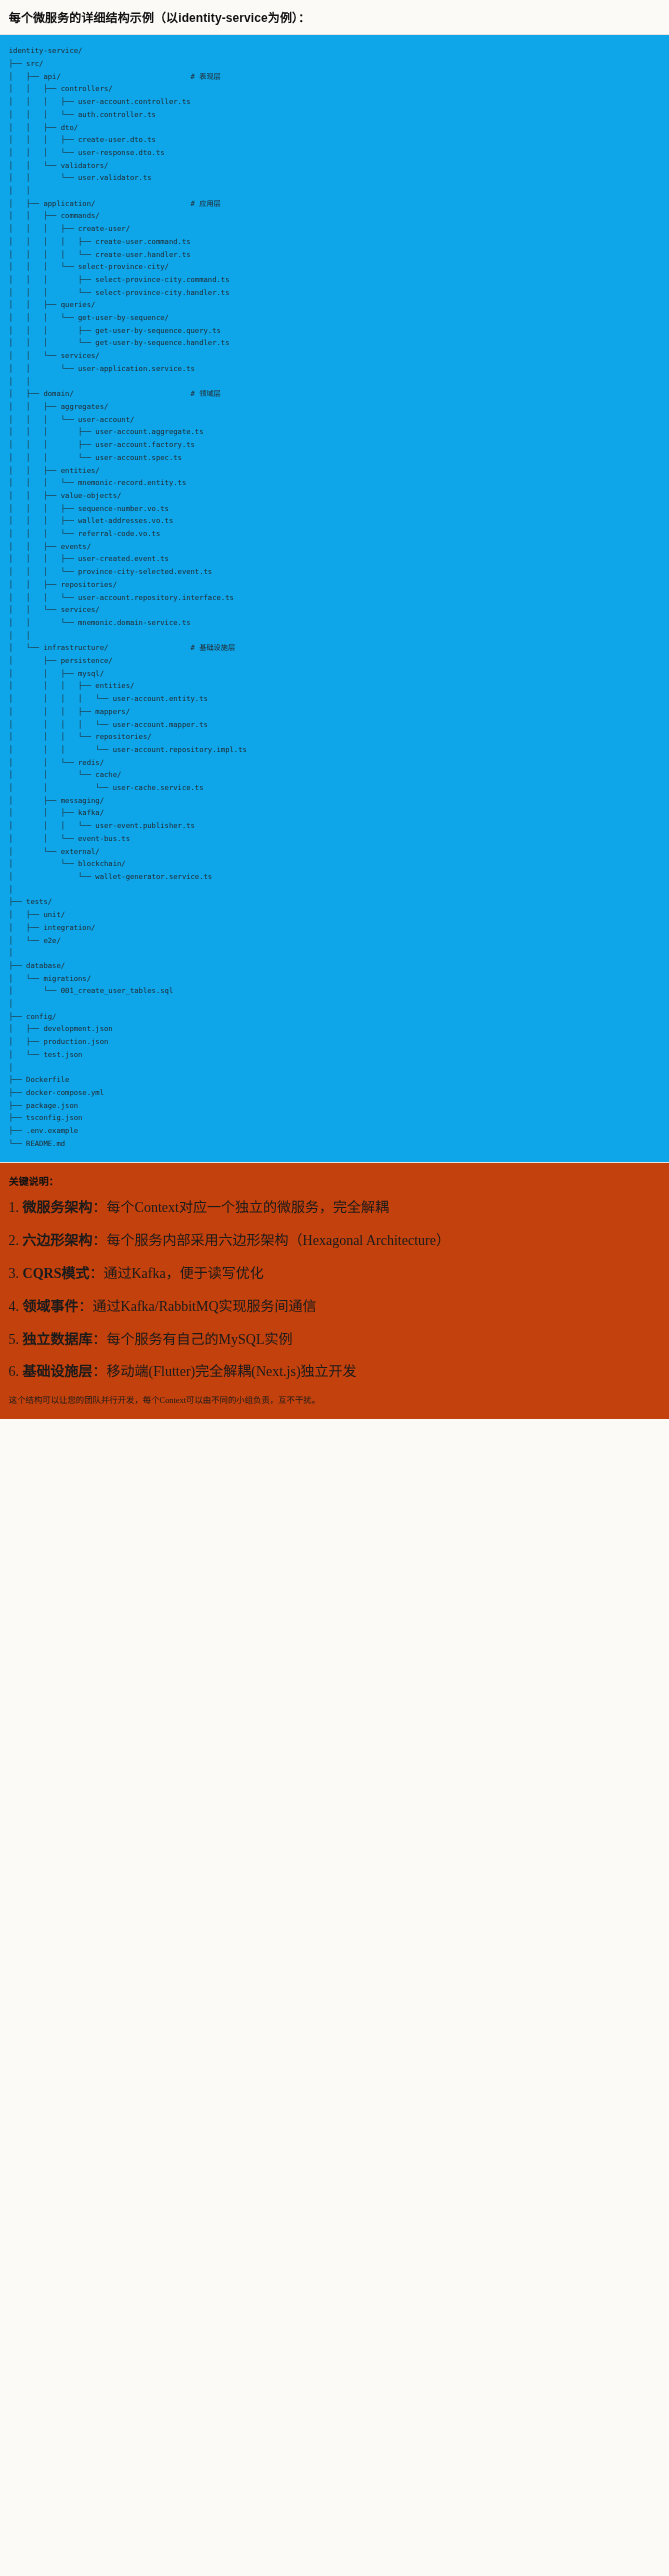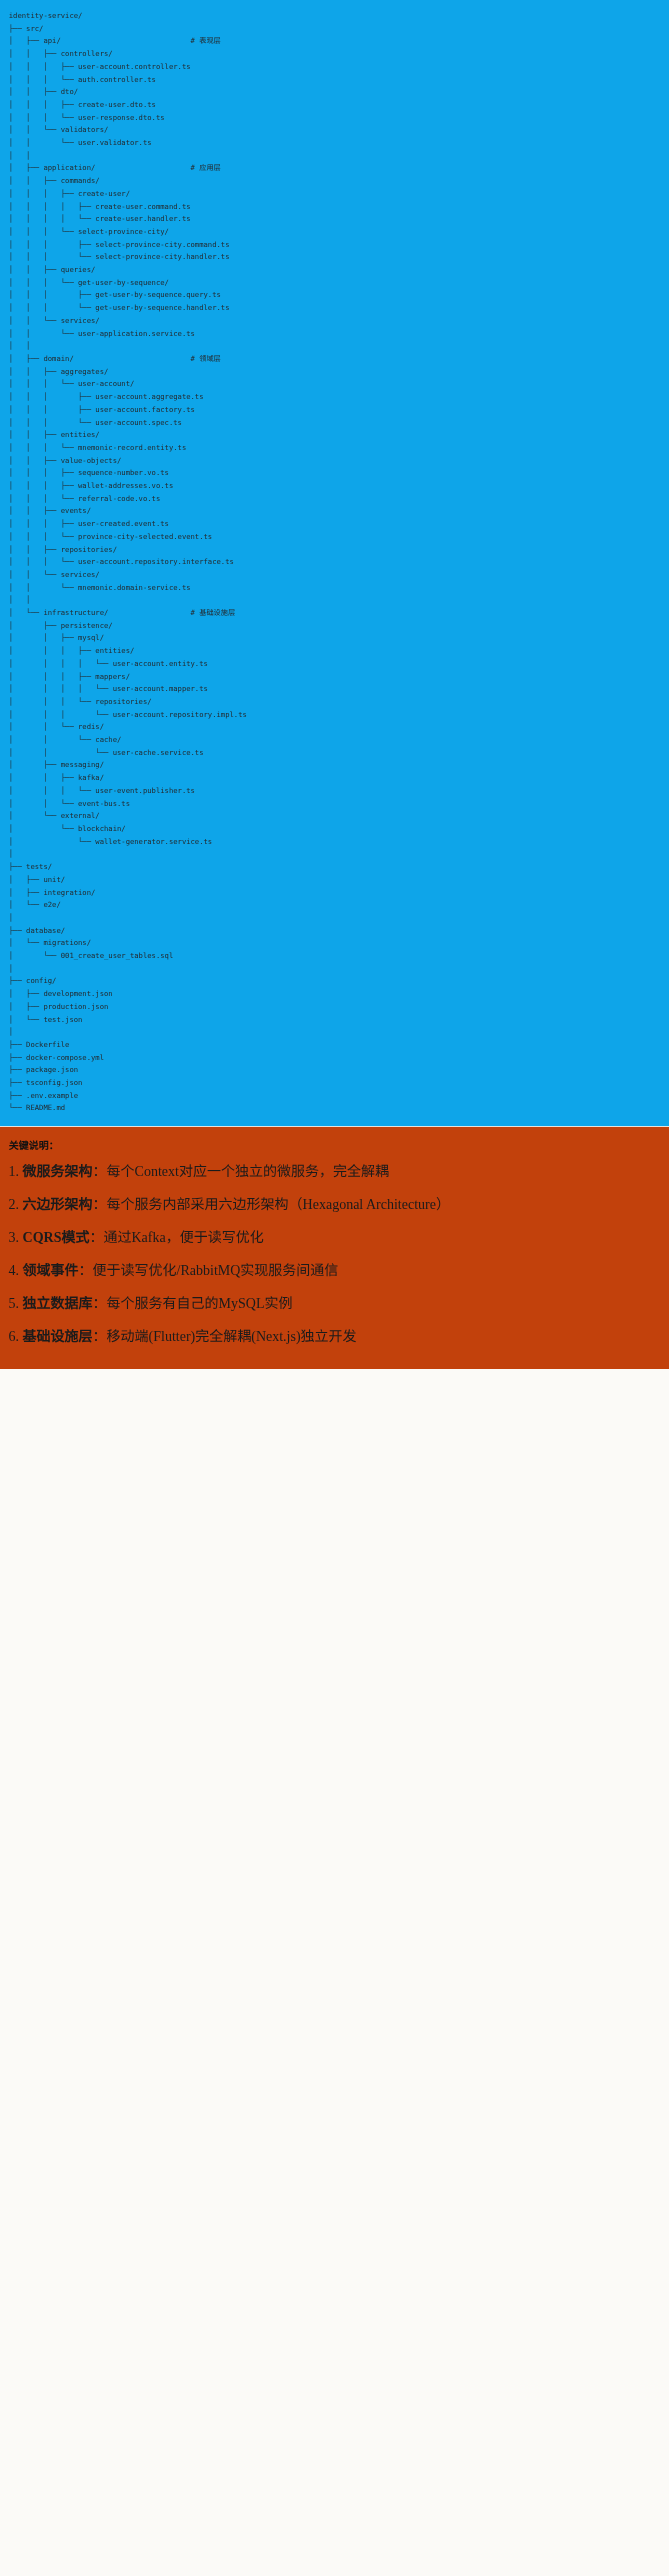--- a/index.html
+++ b/index.html
@@ -77,20 +77,23 @@
     font-size:8.4px;
     line-height:1.6;
     color:#1b1b1b;
   }
 </style>
 </head>
 <body>
 
 <div class="page">
 
+  <header class="doc-header">
+    <h1>每个微服务的详细结构示例（以identity-service为例）：</h1>
+  </header>
 
   <section class="tree-block">
     <pre class="tree">identity-service/
 ├── src/
 │   ├── api/                              # 表现层
 │   │   ├── controllers/
 │   │   │   ├── user-account.controller.ts
 │   │   │   └── auth.controller.ts
 │   │   ├── dto/
 │   │   │   ├── create-user.dto.ts
@@ -174,20 +177,21 @@
 ├── .env.example
 └── README.md</pre>
   </section>
 
   <section class="notes">
     <h2>关键说明：</h2>
     <ol class="note-list">
         <li><b>微服务架构</b><span class="note-sep">：</span><span>每个Context对应一个独立的微服务，完全解耦</span></li>
         <li><b>六边形架构</b><span class="note-sep">：</span><span>每个服务内部采用六边形架构（Hexagonal Architecture）</span></li>
         <li><b>CQRS模式</b><span class="note-sep">：</span><span>通过Kafka，便于读写优化</span></li>
-        <li><b>领域事件</b><span class="note-sep">：</span><span>便于读写优化/RabbitMQ实现服务间通信</span></li>
+        <li><b>领域事件</b><span class="note-sep">：</span><span>通过Kafka/RabbitMQ实现服务间通信</span></li>
         <li><b>独立数据库</b><span class="note-sep">：</span><span>每个服务有自己的MySQL实例</span></li>
         <li><b>基础设施层</b><span class="note-sep">：</span><span>移动端(Flutter)完全解耦(Next.js)独立开发</span></li>
       </ol>
+    <p class="footer-note">这个结构可以让您的团队并行开发，每个Context可以由不同的小组负责，互不干扰。</p>
   </section>
 
 </div>
 
 
 </body></html>

